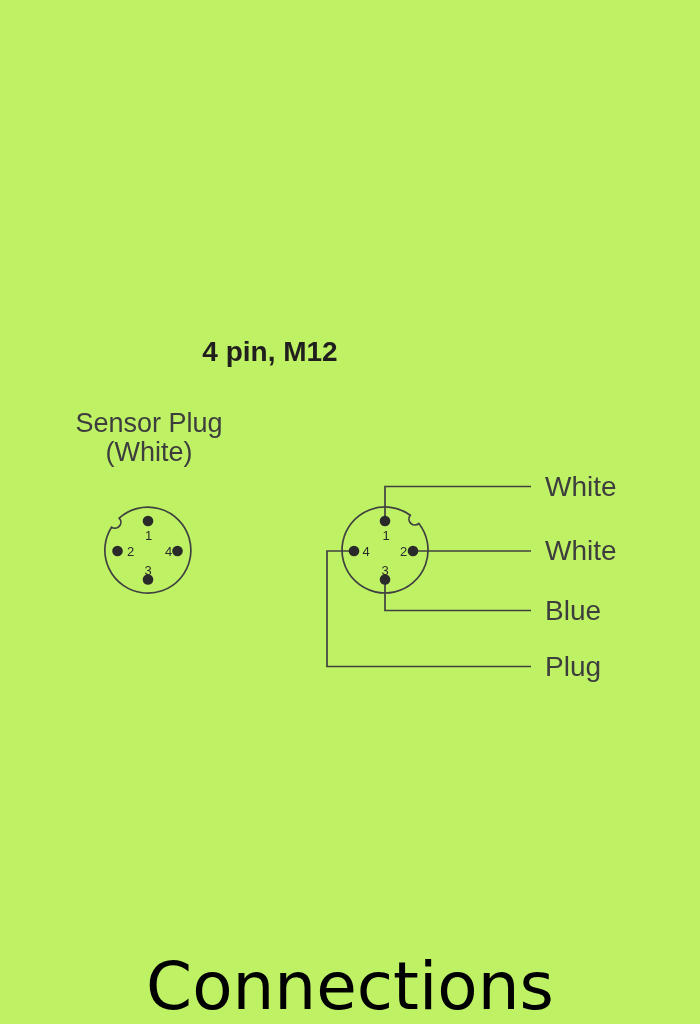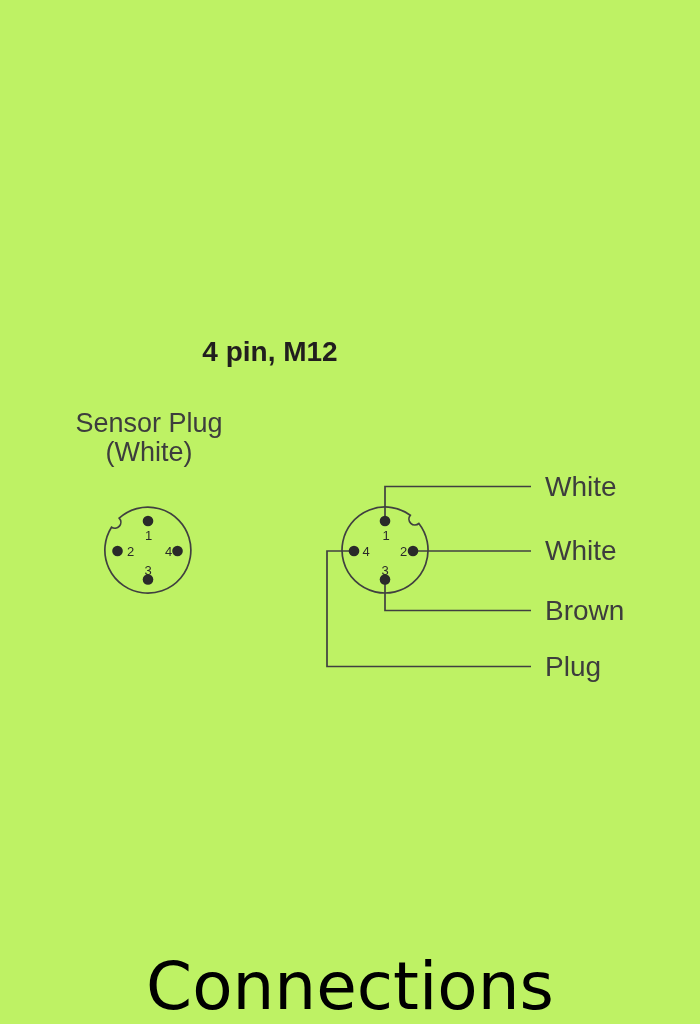--- a/index.html
+++ b/index.html
@@ -60,18 +60,18 @@
   <span class="pinnum" style="left:168.5px;top:551px;">4</span>
   <span class="pinnum" style="left:148px;top:569.5px;">3</span>
 
   <span class="pinnum" style="left:386px;top:535px;">1</span>
   <span class="pinnum" style="left:366px;top:551px;">4</span>
   <span class="pinnum" style="left:403.5px;top:551px;">2</span>
   <span class="pinnum" style="left:385px;top:569.5px;">3</span>
 
   <span class="wire-label" style="top:486.5px;">White</span>
   <span class="wire-label" style="top:551px;text-align:right;">White</span>
-  <span class="wire-label" style="top:610.5px;">Brown</span>
+  <span class="wire-label" style="top:610.5px;">Blue</span>
   <span class="wire-label" style="top:666.5px;">Plug</span>
 
   <div class="footer-title">Connections</div>
 
 </div>
 
 </body></html>

